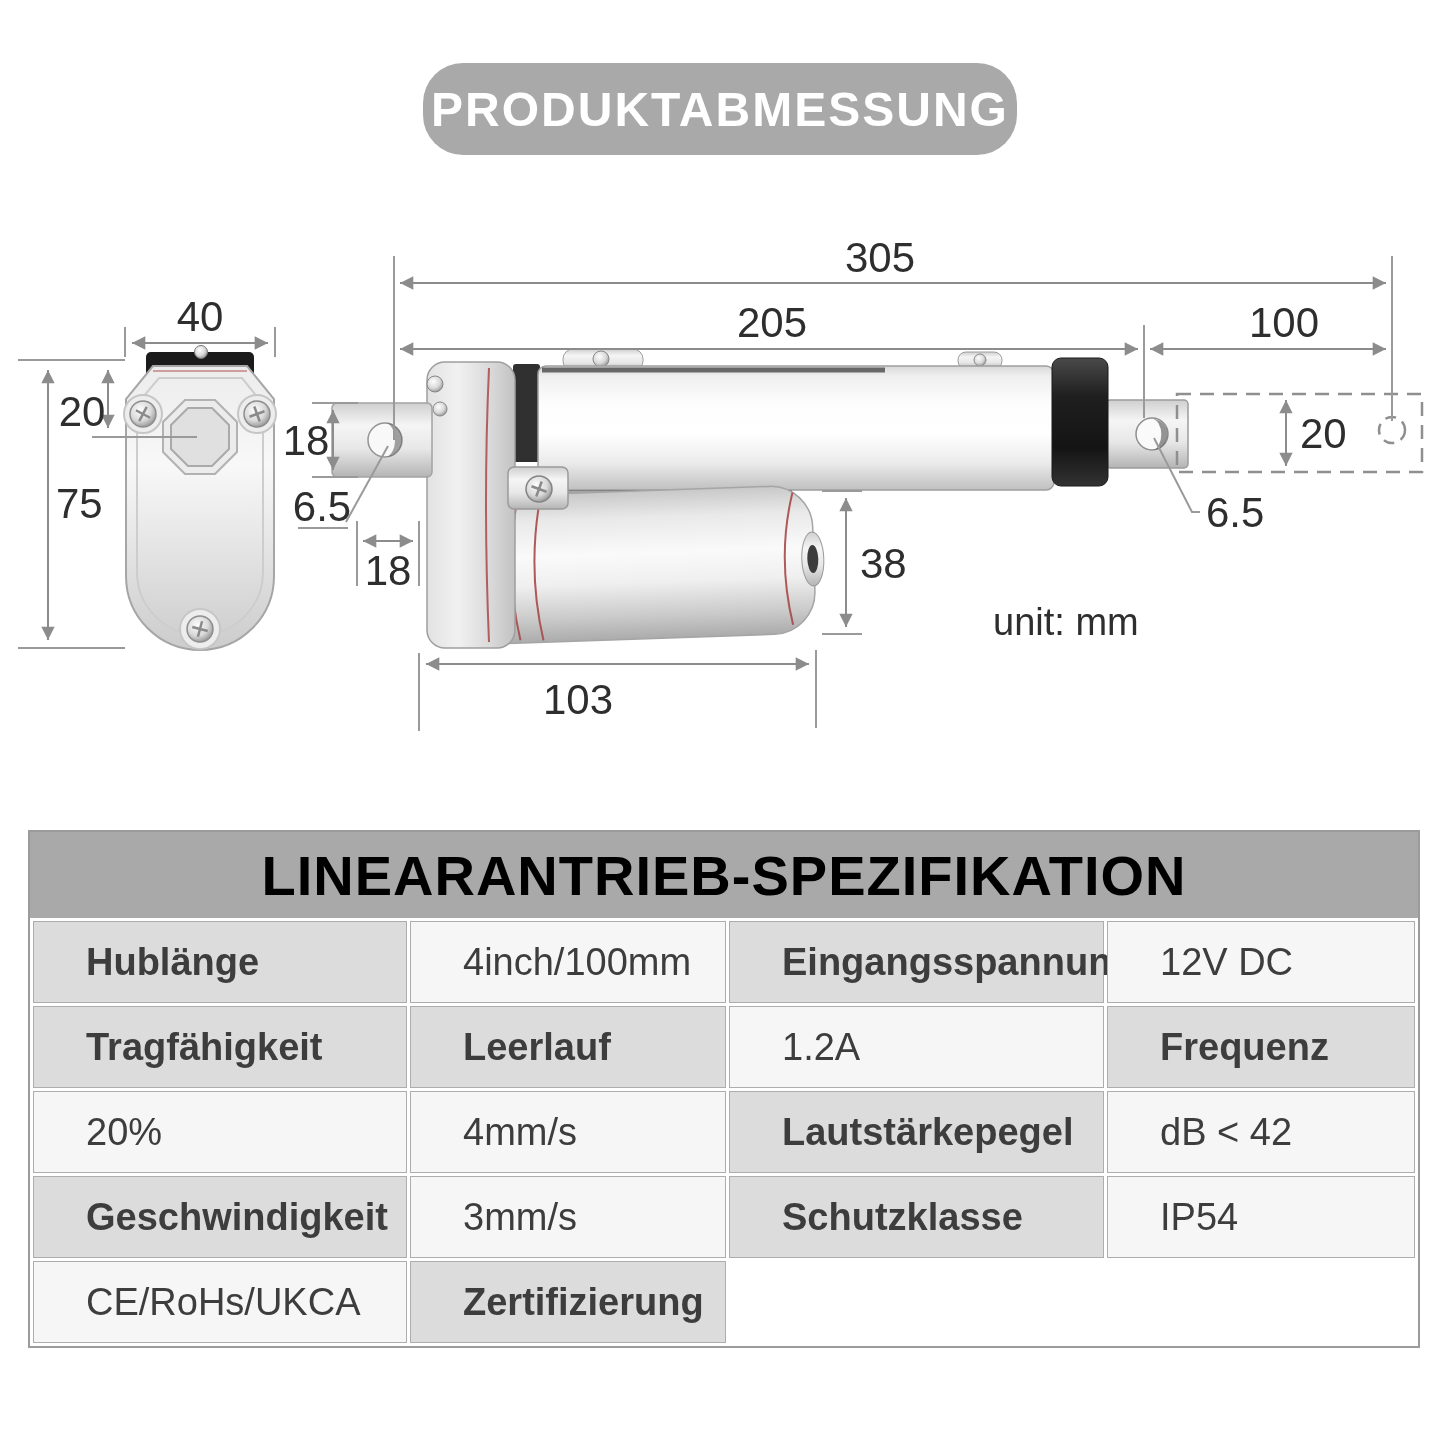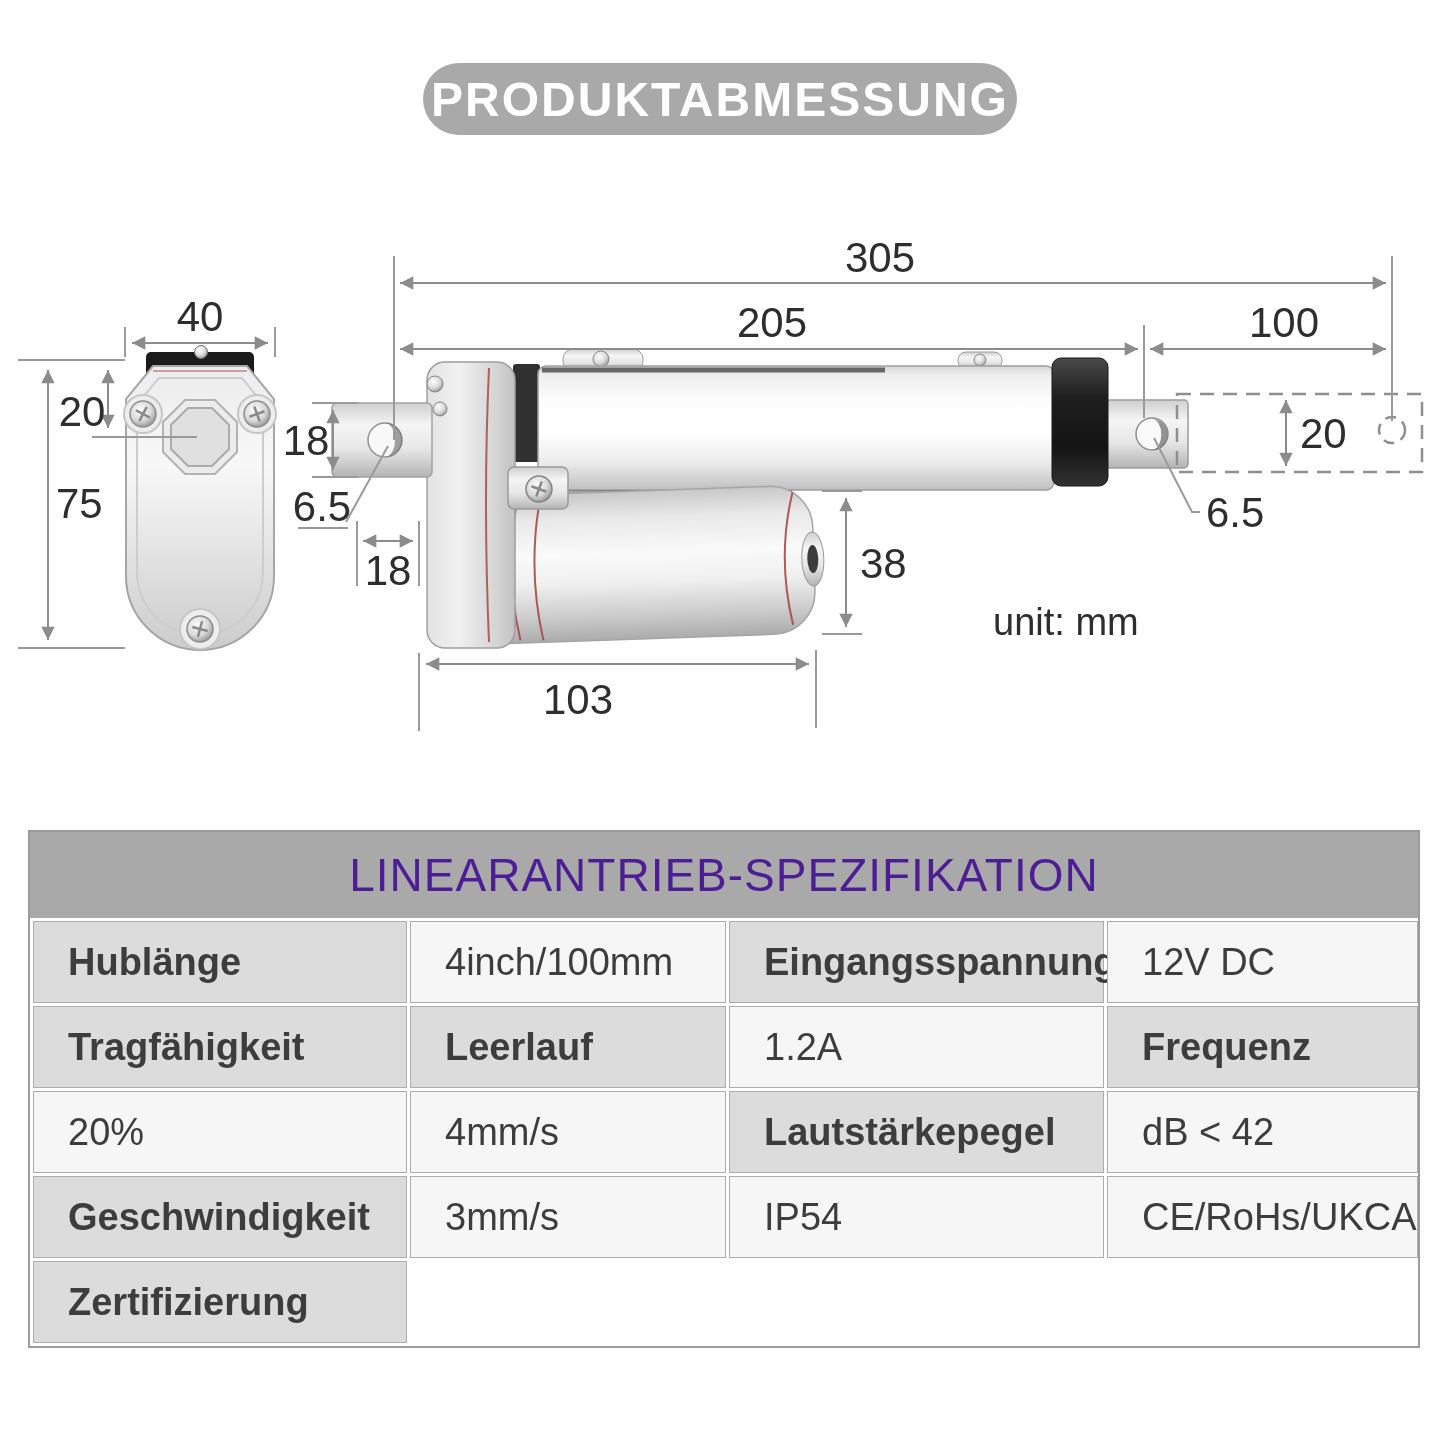--- a/index.html
+++ b/index.html
@@ -1,39 +1,39 @@
 <!DOCTYPE html>
 <html><head>
 <meta charset="utf-8">
 <style>
   html,body{margin:0;padding:0;background:#ffffff;}
   .page{position:relative;width:1445px;height:1445px;background:#ffffff;overflow:hidden;
         font-family:"Liberation Sans",sans-serif;}
 
   
-  .badge{position:absolute;left:423px;top:63px;width:594px;height:72px;background:#a9a9a9;
+  .badge{position:absolute;left:423px;top:63px;width:594px;height:92px;background:#a9a9a9;
          border-radius:40px;display:flex;align-items:center;justify-content:center;}
   .badge span{color:#ffffff;font-size:48px;font-weight:bold;letter-spacing:2px;}
 
   
   .diagram{position:absolute;left:0;top:0;}
   .dl{stroke:#8c8c8c;stroke-width:2;fill:none;}
   .arrows{marker-start:url(#ah);marker-end:url(#ah);}
   .wl{stroke:#9a9a9a;stroke-width:2;fill:none;}
   .dim{font-family:"Liberation Sans",sans-serif;font-size:42px;fill:#2e2e2e;}
   .unit{font-family:"Liberation Sans",sans-serif;font-size:38px;fill:#2e2e2e;}
 
   
   .spec{position:absolute;left:28px;top:830px;width:1392px;border:2px solid #9b9b9b;
         background:#ffffff;box-sizing:border-box;}
   .spec-header{height:86px;background:#a9a9a9;display:flex;align-items:center;justify-content:center;}
-  .spec-header span{color:#4c1d95;font-size:46px;font-weight:normal;letter-spacing:1px;}
+  .spec-header span{color:#000000;font-size:56px;font-weight:bold;letter-spacing:1px;}
   .spec-grid{display:grid;grid-template-columns:374px 316px 375px auto;gap:3px;margin:3px;}
   .cell{height:82px;display:flex;align-items:center;box-sizing:border-box;
-        border:1px solid #adadad;background:#f6f6f6;font-size:38px;color:#3d3d3d;padding-left:34px;}
+        border:1px solid #adadad;background:#f6f6f6;font-size:38px;color:#3d3d3d;padding-left:52px;}
   .cell.lab{background:#dcdcdc;font-weight:bold;}
 </style>
 </head>
 <body>
 
 <div class="page">
 
   <div class="badge">
     <span>PRODUKTABMESSUNG</span>
   </div>
@@ -269,19 +269,20 @@
 
       <div class="cell lab">Frequenz</div>
       <div class="cell">20%</div>
       <div class="cell">4mm/s</div>
 
       <div class="cell lab">Lautstärkepegel</div>
       <div class="cell">dB &lt; 42</div>
       <div class="cell lab">Geschwindigkeit</div>
       <div class="cell">3mm/s</div>
 
+      <div class="cell lab">Schutzklasse</div>
       <div class="cell">IP54</div>
       <div class="cell">CE/RoHs/UKCA</div>
       <div class="cell lab">Zertifizierung</div>
 
     </div>
   </div>
 </div>
 
 </body></html>

